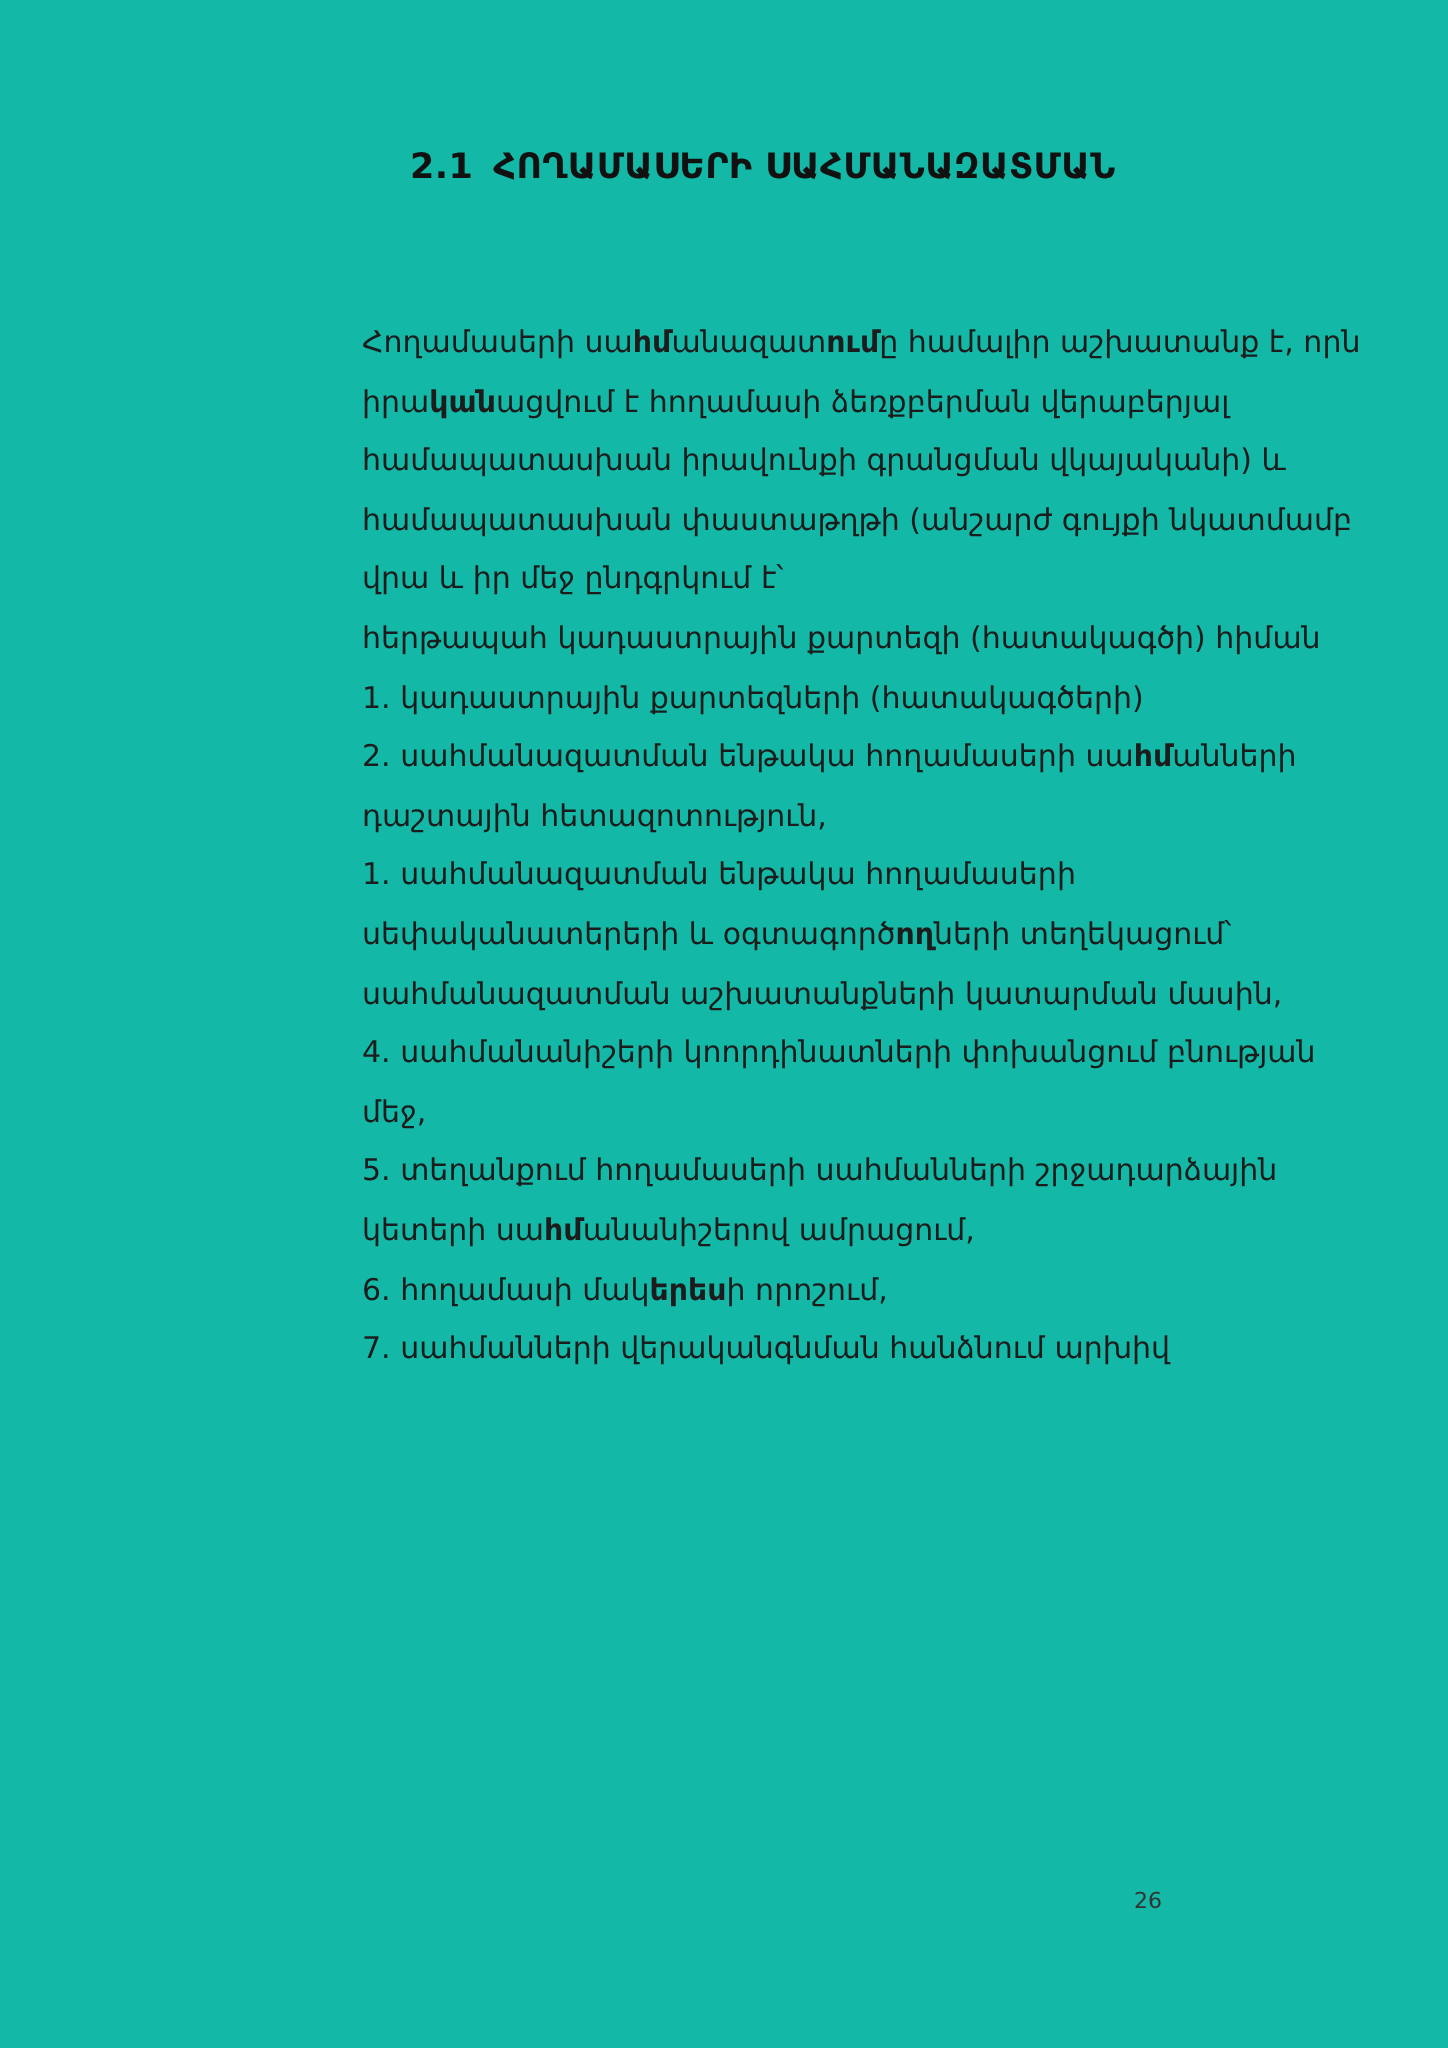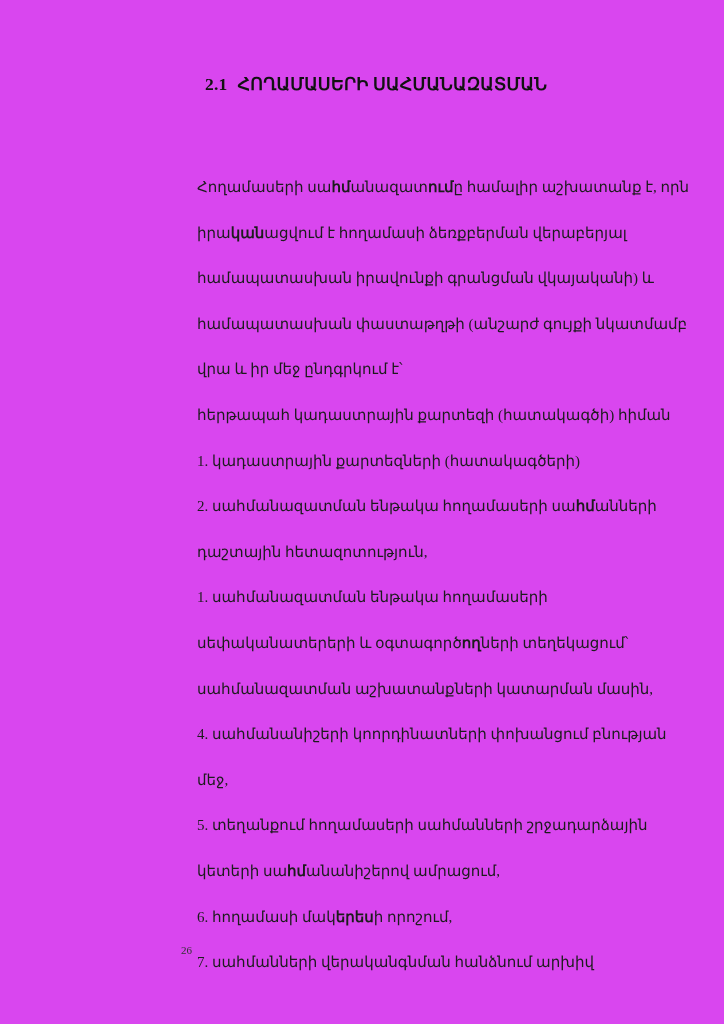--- a/index.html
+++ b/index.html
@@ -11,22 +11,21 @@
     height: 1024px;
     background: #ffffff;
     font-family: "DejaVu Sans", sans-serif;
     color: #1c1c1c;
     position: relative;
     overflow: hidden;
   }
   .page {
     position: absolute;
     inset: 0;
-    background: #d946ef;
-    font-family: Liberation Serif, serif;
+    background: #14b8a6;
   }
   .heading {
     position: absolute;
     left: 205px;
     top: 62px;
     font-size: 17.5px;
     font-weight: bold;
     line-height: 45px;
     letter-spacing: 0.2px;
     color: #111111;
@@ -35,36 +34,36 @@
   .heading .hnum {
     margin-right: 10px;
   }
   .body-text {
     position: absolute;
     left: 181px;
     top: 157px;
     width: 430px;
   }
   .body-text p {
-    margin: 16px;
+    margin: 0;
     padding: 0;
     font-size: 15px;
     line-height: 29.6px;
     white-space: nowrap;
     color: #1c1c1c;
   }
   .body-text p span.b {
     font-weight: bold;
   }
   .page-number {
     position: absolute;
     left: 181px;
     width: 400px;
     top: 944px;
-    text-align: left;
+    text-align: right;
     font-size: 11px;
     color: #333333;
   }
 </style>
 </head>
 <body>
 
 <div class="page">
 
   <div class="heading">

